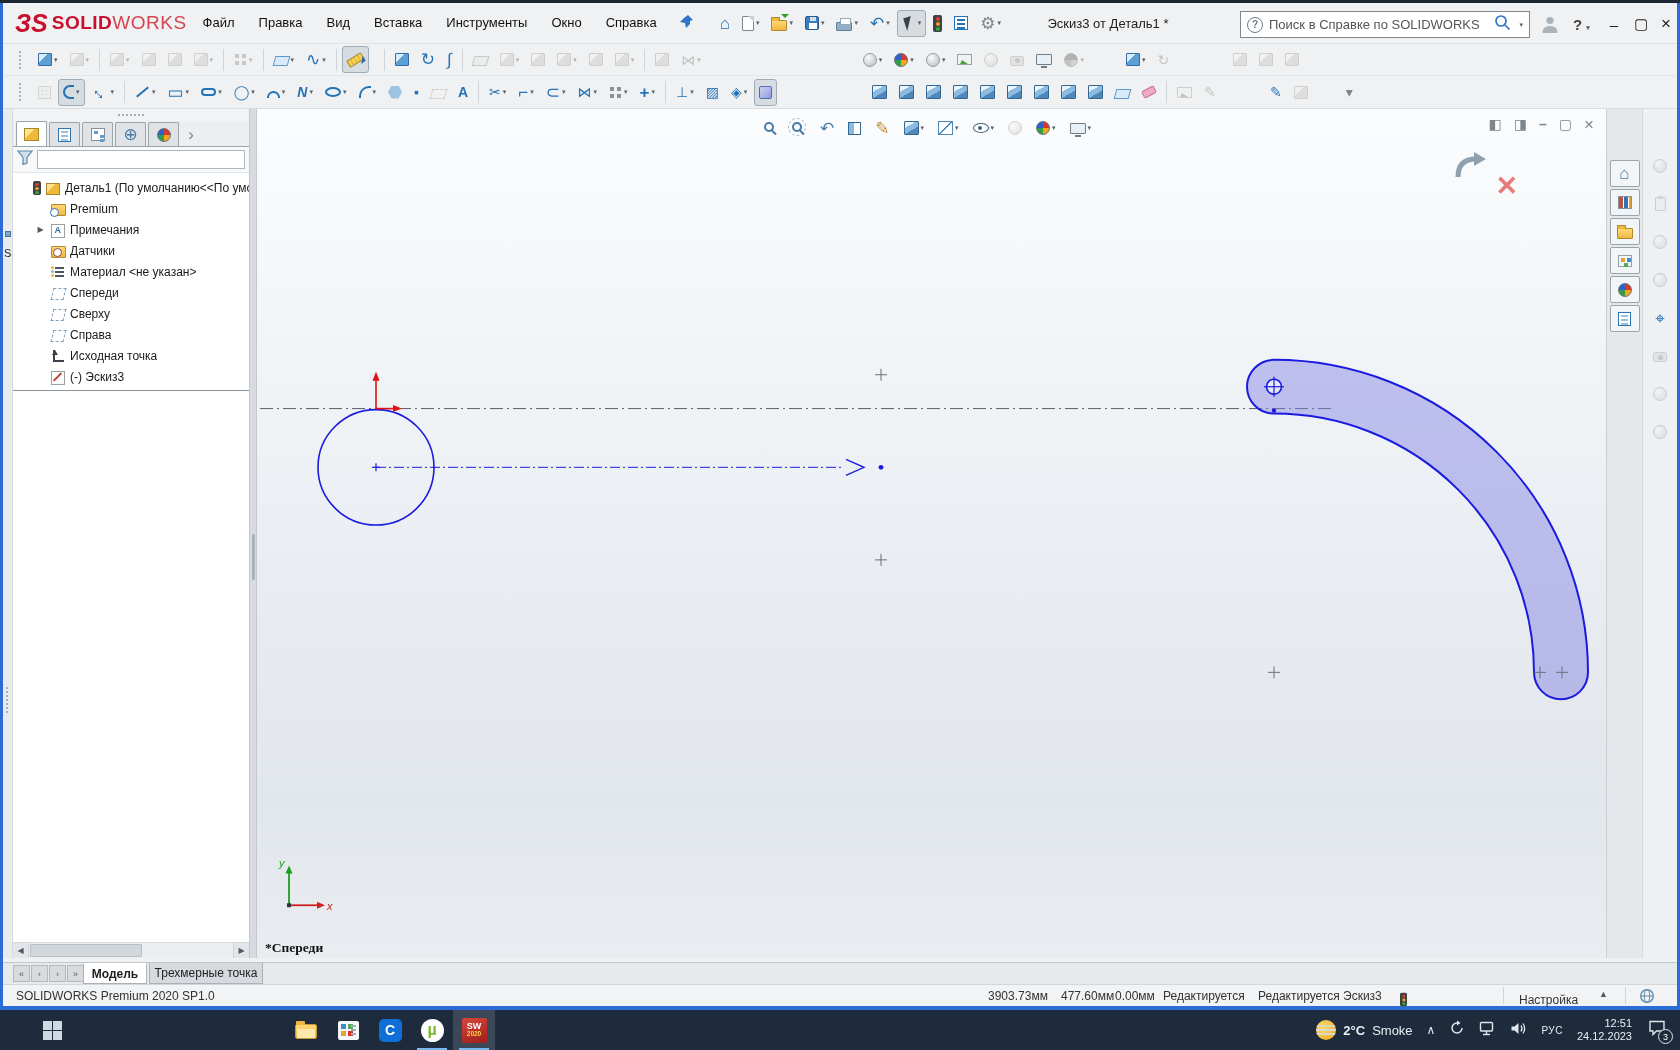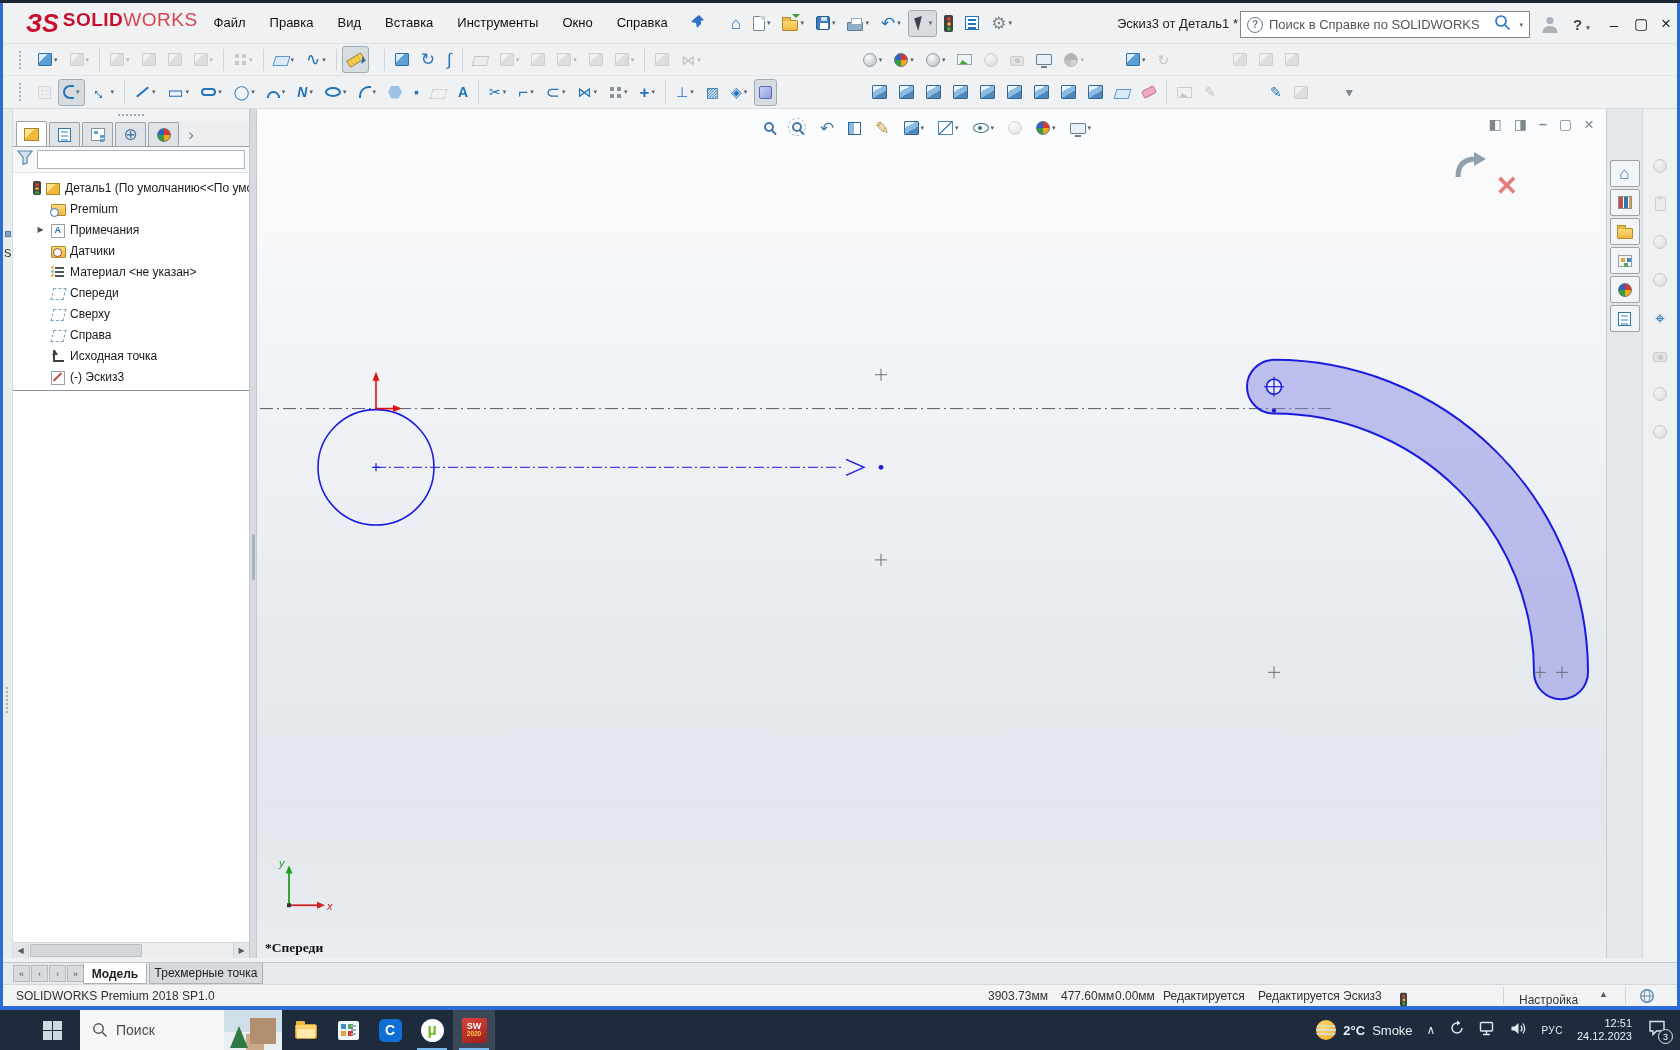--- a/index.html
+++ b/index.html
@@ -2,28 +2,28 @@
 <html><head>
 <meta charset="utf-8">
 <style>
 *{margin:0;padding:0;box-sizing:border-box}
 html,body{width:1680px;height:1050px;overflow:hidden;background:#0a0f14;font-family:"Liberation Sans",sans-serif}
 
 .win{position:absolute;top:0;left:0;width:1680px;height:1010px;background:#f0f1f2;
  border-left:3px solid #2c6cd6;border-right:3px solid #2c6cd6;border-bottom:4px solid #2c6cd6}
 .win::before{content:"";position:absolute;top:0;left:-3px;right:-3px;height:3px;background:#1c2733;z-index:9}
 .tbar{position:absolute;top:3px;left:0;right:0;height:41px;display:flex;align-items:center;background:#f0f1f2;border-bottom:1px solid #e0e2e4}
-.logo{display:flex;align-items:flex-start;margin-left:23px;white-space:nowrap}
+.logo{display:flex;align-items:center;margin-left:12px;white-space:nowrap}
 .logo .lg1{font-style:italic;font-weight:bold;font-size:25px;color:#c8102e;margin-right:4px}
 .logo .lg2{font-weight:bold;font-size:19px;color:#c8102e;letter-spacing:.5px}
 .logo .lg3{font-weight:300;font-size:19px;color:#d44550;letter-spacing:.5px}
 .menus{display:flex;margin-left:4px}
 .mi{padding:16px 12px;font-size:13px;color:#111;line-height:38px;cursor:default}
 .pin{margin-left:10px}
-.doctitle{position:absolute;left:975px;top:13px;width:260px;text-align:right;font-size:13px;color:#222}
+.doctitle{position:absolute;left:975px;top:13px;width:260px;text-align:center;font-size:13px;color:#222}
 .hsearch{position:absolute;left:1237px;top:8px;width:290px;height:27px;background:#fff;border:1px solid #80888e;display:flex;align-items:center;padding:0 6px;gap:6px}
 .qmark{width:16px;height:16px;border:1.5px solid #6b7d8a;border-radius:50%;color:#6b7d8a;font-size:10px;font-weight:bold;display:flex;align-items:center;justify-content:center;flex:none}
 .hplaceholder{flex:1;font-size:13px;color:#555;white-space:nowrap;overflow:hidden}
 .userico{position:absolute;left:1537px;top:11px}
 .helpq{position:absolute;left:1570px;top:13px;font-size:15px;font-weight:bold;color:#444}
 .helpq .car{margin-left:4px}
 .wbtn{position:absolute;top:9px;width:24px;height:24px;display:flex;align-items:center;justify-content:center;font-size:15px;color:#222}
 
 .row2{position:absolute;top:44px;left:0;right:0;height:32px;display:flex;align-items:center;padding-left:6px;border-bottom:1px solid #e3e5e7;overflow:hidden}
 .row3{position:absolute;top:76px;left:0;right:0;height:33px;display:flex;align-items:center;padding-left:6px;border-bottom:1px solid #d9dcde;overflow:hidden}
@@ -840,21 +840,21 @@
         <span>›</span>
         <span>»</span>
       </div>
     <div id="dtabs">
         <div class="dtab on" style="left: 80px; width: 64px;">Модель</div>
         <div class="dtab" style="left: 146px; width: 114px;">Трехмерные точка</div>
       </div>
   </div>
 
   <div class="status">
-    <span style="left:13px">SOLIDWORKS Premium 2018 SP1.0</span>
+    <span style="left:13px">SOLIDWORKS Premium 2020 SP1.0</span>
     <span style="left:985px">3903.73мм</span>
     <span style="left:1058px">477.60мм</span>
     <span style="left:1112px">0.00мм</span>
     <span style="left:1160px">Редактируется</span>
     <span style="left:1255px">Редактируется Эскиз3</span>
     <span style="left:1396px;top:2px">
         <span class="ic ic-traffic mini"></span>
       </span>
     <i class="ssep" style="left:1500px"></i>
     <span style="left:1516px">
@@ -873,28 +873,20 @@
 </div>
 
 <div class="taskbar">
   <div class="startbtn">
     <svg width="19" height="19" viewBox="0 0 19 19">
       <rect x="0" y="0" width="9" height="9" fill="#cfd9e2"></rect>
         <rect x="10" y="0" width="9" height="9" fill="#cfd9e2"></rect>
       <rect x="0" y="10" width="9" height="9" fill="#cfd9e2"></rect>
         <rect x="10" y="10" width="9" height="9" fill="#cfd9e2"></rect>
     </svg>
-  </div>
-  <div class="tsearch">
-    <svg width="16" height="16" viewBox="0 0 16 16">
-        <circle cx="6.5" cy="6.5" r="4.7" fill="none" stroke="#555" stroke-width="1.5"></circle>
-        <line x1="10.2" y1="10.2" x2="14.5" y2="14.5" stroke="#555" stroke-width="1.5"></line>
-      </svg>
-    <span>Поиск</span>
-    <div class="shimg"></div>
   </div>
   <div class="tapps" id="tapps">
       <div class="tapp">
         <span class="tb-folder"></span>
       </div>
       <div class="tapp">
         <span class="tb-appwin"></span>
       </div>
       <div class="tapp">
         <span class="tb-capp">C</span>

